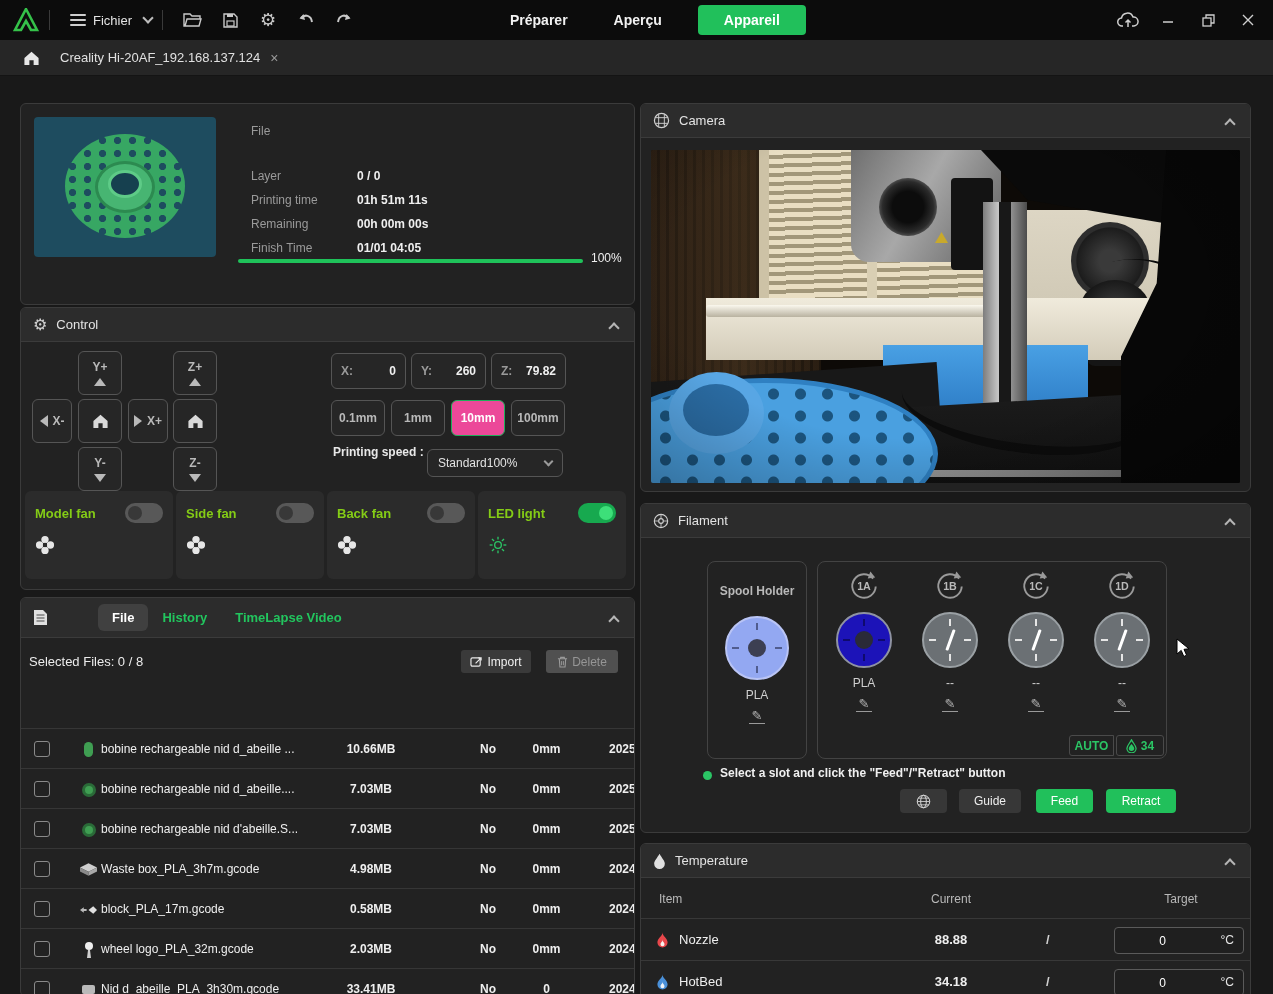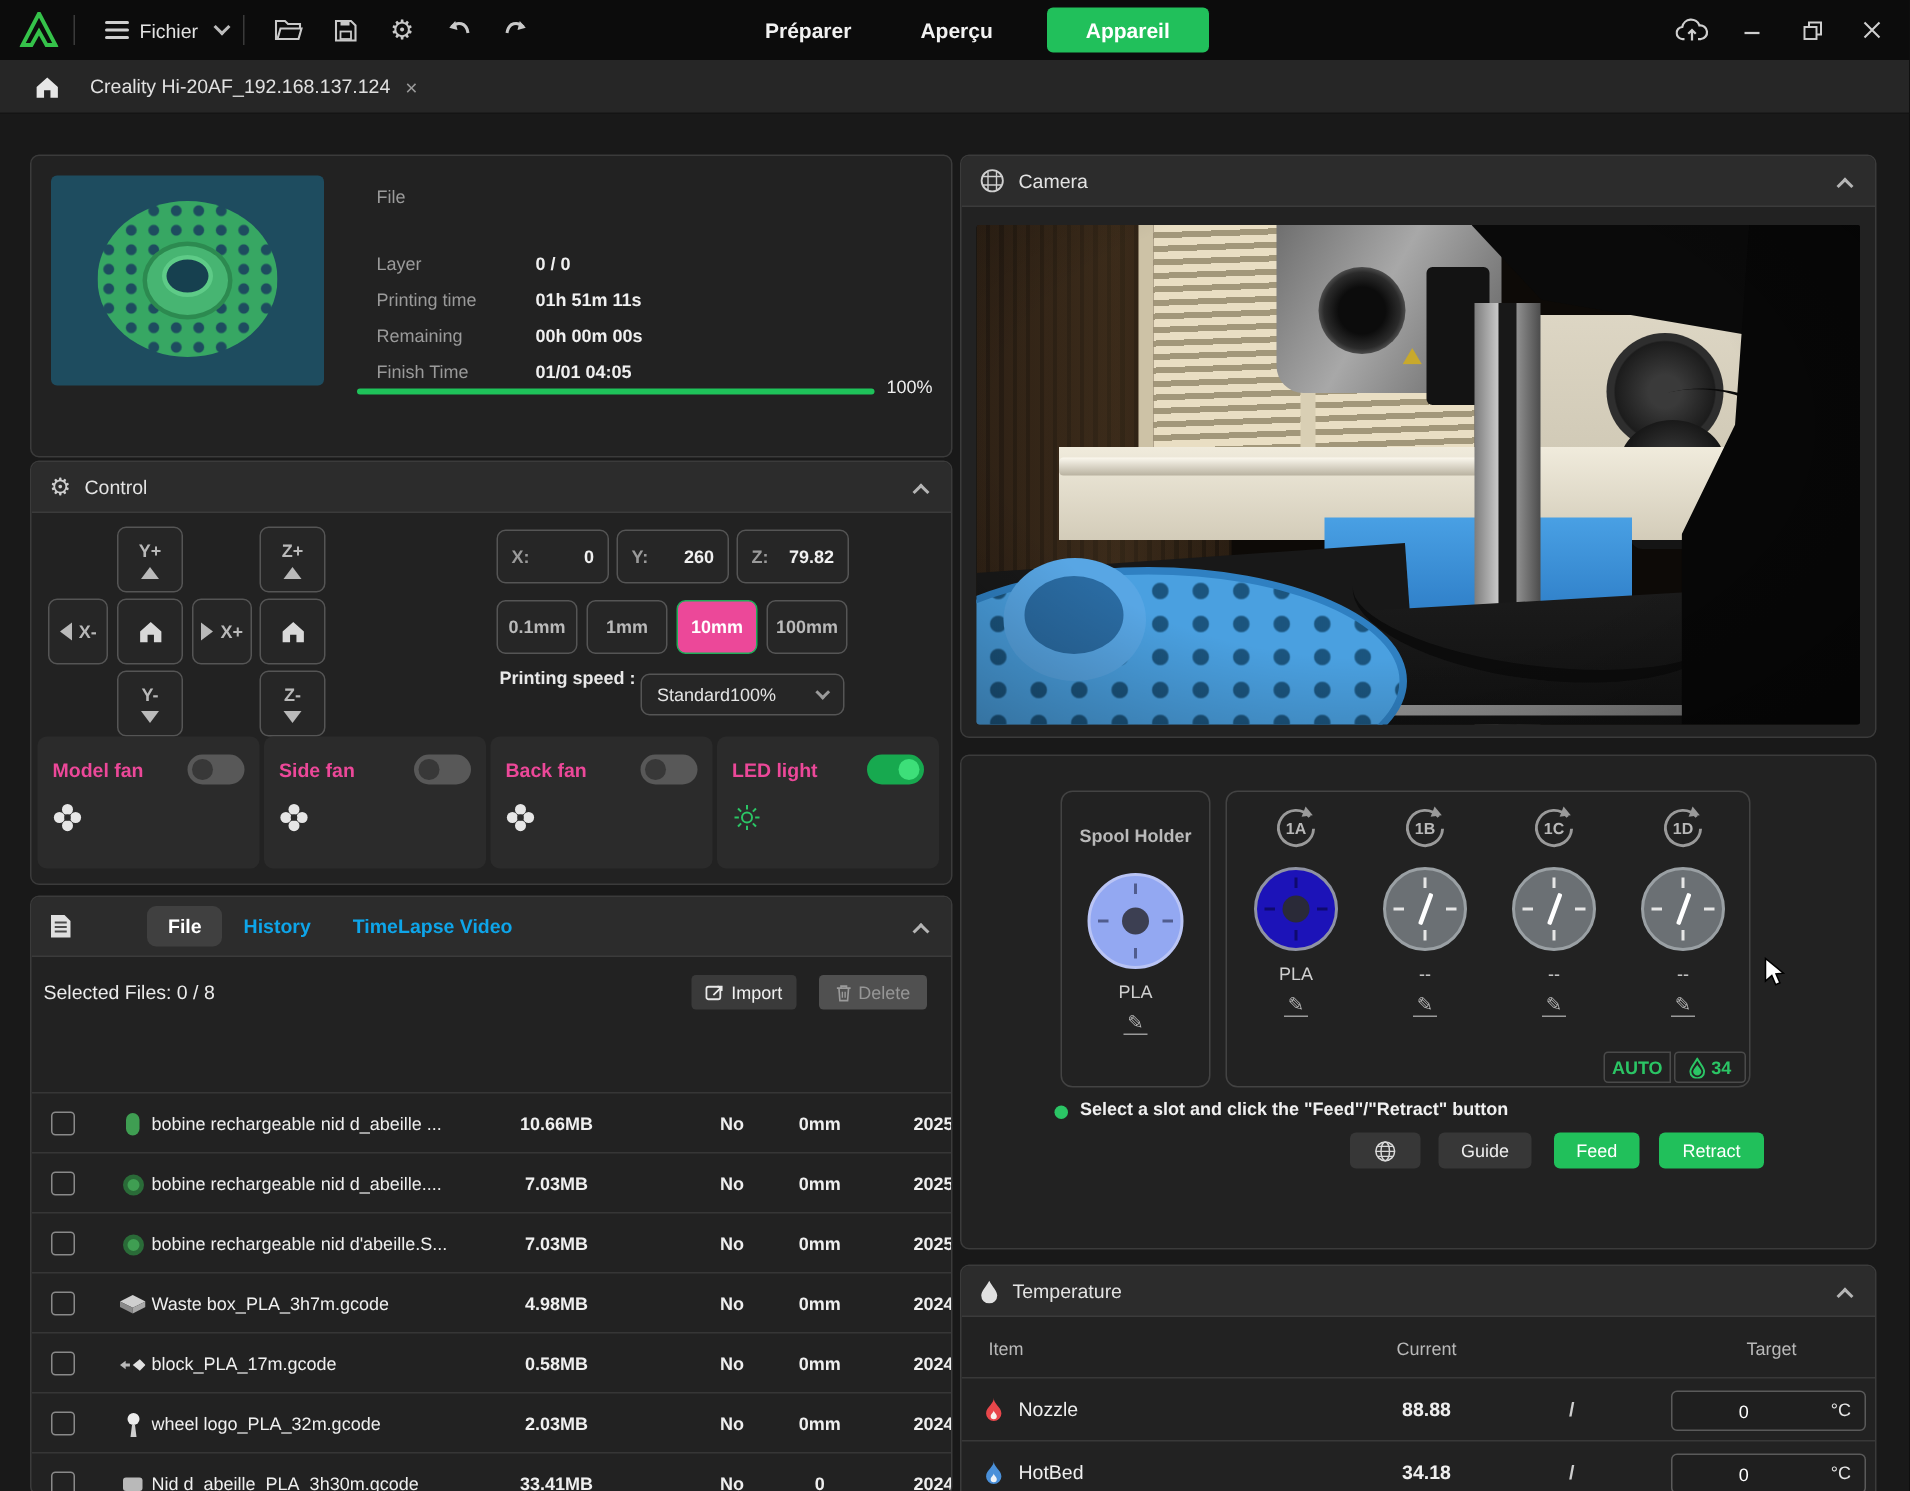--- a/index.html
+++ b/index.html
@@ -52,28 +52,28 @@
   .coordbox{position:absolute;width:75px;height:36px;border:1px solid #555;border-radius:6px;background:#262626;display:flex;align-items:center;padding:0 9px;justify-content:space-between}
   .coordbox .cl{color:#9a9a9a;font-size:12px;font-weight:bold}
   .coordbox .cv{color:#f0f0f0;font-size:12px;font-weight:bold}
   .stepbtn{position:absolute;width:54px;height:36px;border:1px solid #555;border-radius:6px;background:#262626;color:#b9b9b9;font-size:12px;font-weight:bold;display:flex;align-items:center;justify-content:center}
   .stepbtn.sel{background:#ec4899;border-color:#1fae5a;color:#fff}
   .speedlabel{position:absolute;left:312px;top:104px;width:92px;color:#e8e8e8;font-weight:bold;font-size:12px;line-height:13px}
   .speeddd{position:absolute;left:406px;top:107px;width:136px;height:28px;border:1px solid #555;border-radius:6px;background:#262626;display:flex;align-items:center;justify-content:space-between;padding:0 10px;color:#e3e3e3;font-size:12px}
   .ddchev{width:7px;height:7px;border-left:2px solid #9a9a9a;border-bottom:2px solid #9a9a9a;transform:rotate(-45deg);margin-top:-3px}
   .fancard{position:absolute;width:148px;height:88px;background:#2b2b2b;border-radius:6px;top:149px;padding:12px 10px}
   .fanrow{display:flex;align-items:center;justify-content:space-between}
-  .fanlabel{color:#ec4899;font-weight:bold;font-size:13px}
+  .fanlabel{color:#84cc16;font-weight:bold;font-size:13px}
   .tgl{width:38px;height:20px;border-radius:10px;background:#585858;position:relative}
   .tgl i{position:absolute;left:3px;top:3px;width:14px;height:14px;border-radius:50%;background:#383838}
   .tgl.on{background:#17a94f}
   .tgl.on i{left:auto;right:3px;background:#3ddf79}
   .fanico{margin-top:12px}
   
-  .ftab{padding:6px 14px;color:#0ea5e9;font-size:13px;font-weight:bold;border-radius:6px}
+  .ftab{padding:6px 14px;color:#22c55e;font-size:13px;font-weight:bold;border-radius:6px}
   .ftab.active{background:#404040;color:#fff}
   .selinfo{position:absolute;left:8px;top:16px;color:#ececec;font-size:13px}
   .btn-import{position:absolute;left:440px;top:12px;width:70px;height:23px;background:#3a3a3a;border-radius:3px;color:#f0f0f0;font-size:12px;display:flex;align-items:center;justify-content:center;gap:4px}
   .btn-delete{position:absolute;left:525px;top:12px;width:72px;height:23px;background:#505050;border-radius:3px;color:#969696;font-size:12px;display:flex;align-items:center;justify-content:center;gap:4px}
   .thead{position:absolute;left:0;top:46px;width:613px;height:44px;border-bottom:1px solid #3a3a3a;color:#cfcfcf;font-weight:bold;font-size:12px}
   .sort{display:inline-flex;flex-direction:column;gap:2px;margin-left:5px;vertical-align:middle}
   .sort b{width:0;height:0;border-left:4px solid rgba(0,0,0,0);border-right:4px solid rgba(0,0,0,0)}
   .sort .u{border-bottom:5px solid #9a9a9a}
   .sort .d{border-top:5px solid #9a9a9a}
   .cb{position:absolute;left:13px;width:16px;height:16px;border:1.5px solid #8a8a8a;border-radius:3px}
@@ -559,20 +559,32 @@
         <div class="cam-spooldisc"></div>
         <div class="cam-spoolhub"></div>
         <div class="cam-spoolhole"></div>
         <div class="cam-rightpillar"></div>
         <div class="cam-shade"></div>
       </div>
     </div>
   </div>
 
   <div class="panel" style="left:640px;top:503px;width:611px;height:330px">
+    <div class="phead">
+      <svg width="16" height="16" viewBox="0 0 18 18">
+          <circle cx="9" cy="9" r="7.5" fill="none" stroke="#cfcfcf" stroke-width="1.3"></circle>
+          <circle cx="9" cy="9" r="2.6" fill="none" stroke="#cfcfcf" stroke-width="1.3"></circle>
+          <line x1="9" y1="1.5" x2="9" y2="6.4" stroke="#cfcfcf"></line>
+          <line x1="9" y1="11.6" x2="9" y2="16.5" stroke="#cfcfcf"></line>
+          <line x1="1.5" y1="9" x2="6.4" y2="9" stroke="#cfcfcf"></line>
+          <line x1="11.6" y1="9" x2="16.5" y2="9" stroke="#cfcfcf"></line>
+        </svg>
+      <span class="ptitle">Filament</span>
+      <span class="chevup"></span>
+    </div>
     <div class="pbody" style="height:295px">
 
       <div class="fcard" style="left:66px;top:23px;width:100px;height:198px">
         <div style="text-align:center;margin-top:22px;color:#b9b9b9;font-weight:bold;font-size:12px">Spool Holder</div>
         <div class="spool holder" style="margin-top:18px">
             <span class="hub" style="background:#3c3f52"></span>
             <span class="t tn"></span>
             <span class="t ts"></span>
             <span class="t tw"></span>
             <span class="t te"></span>

